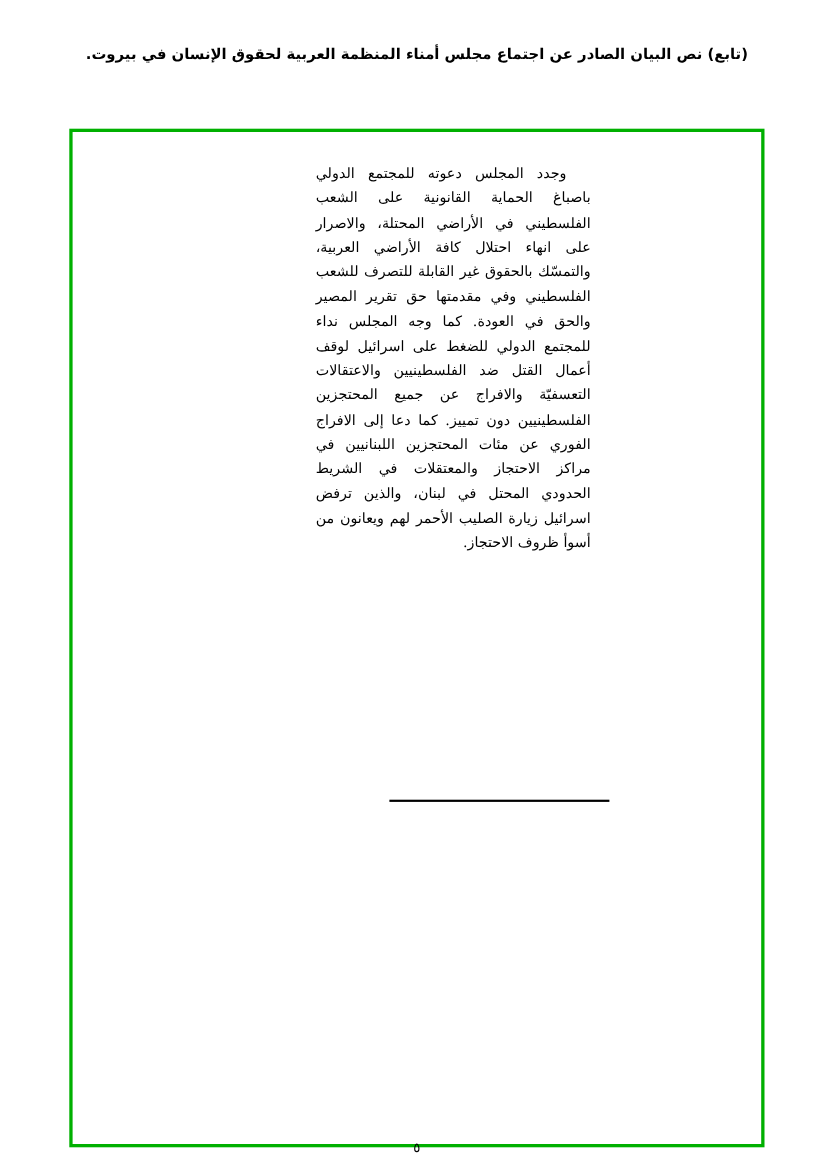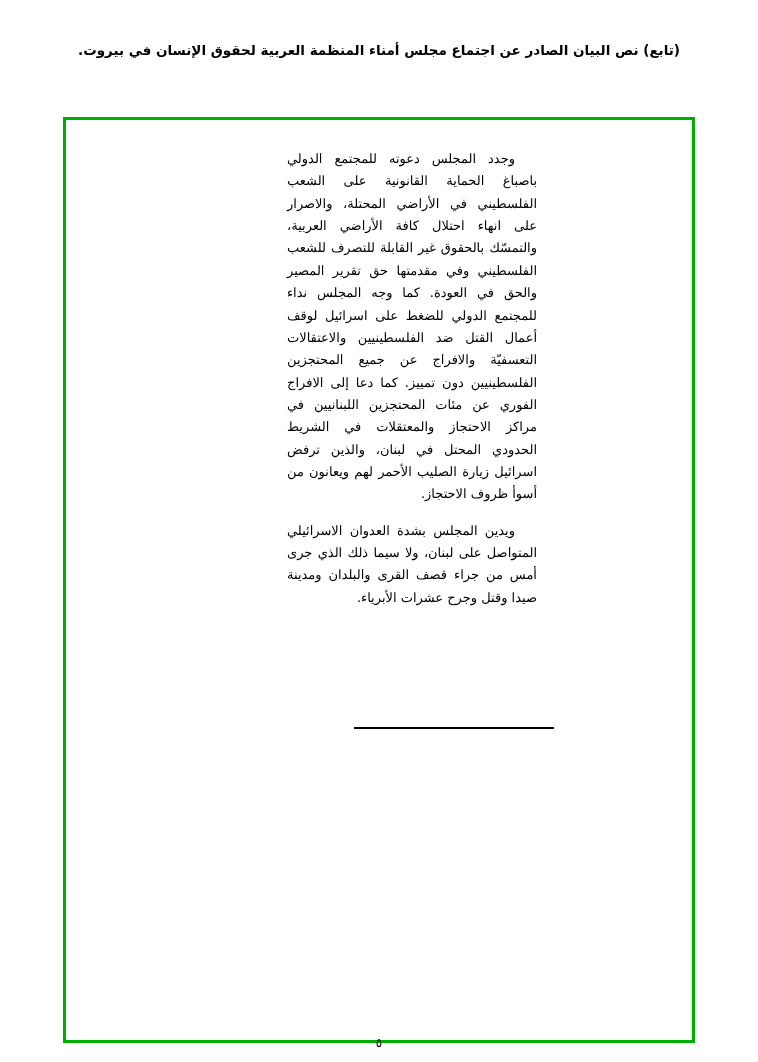--- a/index.html
+++ b/index.html
@@ -107,21 +107,20 @@
 <div class="page">
 
   <div class="header">
     <div class="header-title">(تابع) نص البيان الصادر عن اجتماع مجلس أمناء المنظمة العربية لحقوق الإنسان في بيروت.</div>
   </div>
 
   <div class="frame">
 
     <div class="body-text">
       <p><span class="indent"></span><span>وجدد المجلس دعوته للمجتمع الدولي باصباغ الحماية القانونية على الشعب الفلسطيني في الأراضي المحتلة، والاصرار على انهاء احتلال كافة الأراضي العربية، والتمسّك بالحقوق غير القابلة للتصرف للشعب الفلسطيني وفي مقدمتها حق تقرير المصير والحق في العودة. كما وجه المجلس نداء للمجتمع الدولي للضغط على اسرائيل لوقف أعمال القتل ضد الفلسطينيين والاعتقالات التعسفيّة والافراج عن جميع المحتجزين الفلسطينيين دون تمييز. كما دعا إلى الافراج الفوري عن مئات المحتجزين اللبنانيين في مراكز الاحتجاز والمعتقلات في الشريط الحدودي المحتل في لبنان، والذين ترفض اسرائيل زيارة الصليب الأحمر لهم ويعانون من أسوأ ظروف الاحتجاز.</span></p>
-      <p><span class="indent"></span><span>ويدين المجلس بشدة العدوان الاسرائيلي المتواصل على لبنان، ولا سيما ذلك الذي جرى أمس من جراء قصف القرى والبلدان ومدينة صيدا وقتل وجرح عشرات الأبرياء.</span></p>
     </div>
 
     <div class="rule"></div>
 
   </div>
 
   <div class="footer">٥</div>
 
 </div>
 

